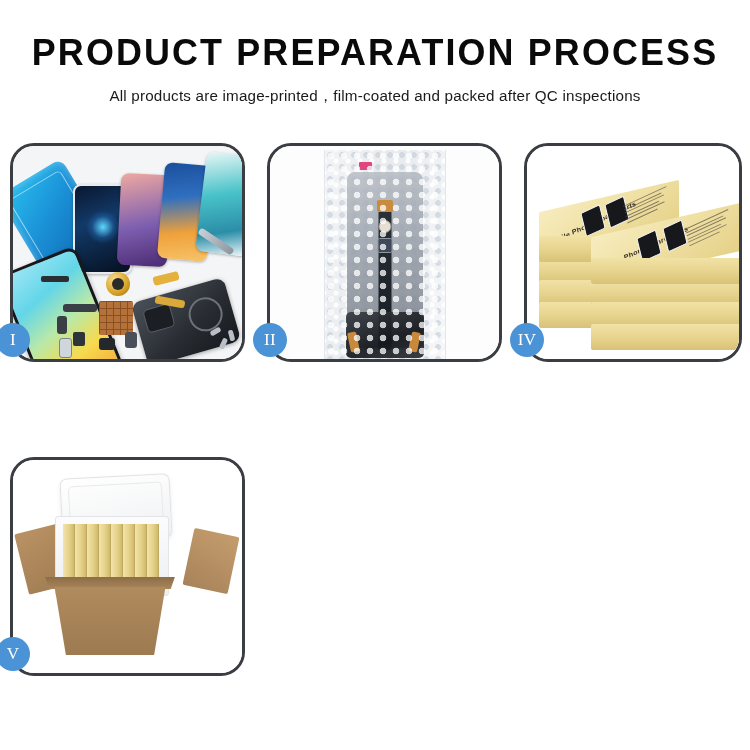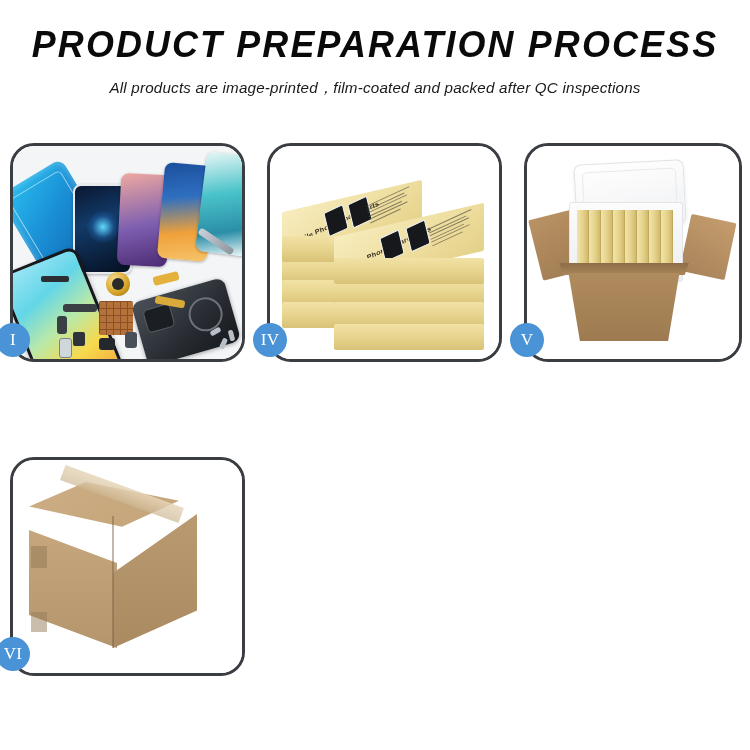--- a/index.html
+++ b/index.html
@@ -7,21 +7,21 @@
     background: #ffffff;
   }
   body {
     width: 750px; height: 750px;
     font-family: "Liberation Sans", sans-serif;
     overflow: hidden;
     position: relative;
   }
 
   
-  .header { text-align: center; padding-top: 26px; font-style: italic; }
+  .header { text-align: center; padding-top: 34px; }
   .title {
     font-size: 37px;
     font-weight: bold;
     color: #0a0a0a;
     letter-spacing: 2.2px;
     transform: scaleX(0.97);
     line-height: 1.05;
     white-space: nowrap;
   }
   .subtitle {
@@ -348,20 +348,37 @@
       <div class="partB"></div>
       <div class="partC"></div>
       <div class="partD"></div>
       <div class="screw s1"></div>
       <div class="screw s2"></div>
       <div class="screw s3"></div>
     </div>
     <div class="badge">I</div>
   </div>
 
+  <div class="panel">
+    <div class="panel-inner p2">
+      <div class="wrap">
+        <div class="screen"></div>
+        <div class="cable"></div>
+        <div class="conn1"></div>
+        <div class="conn2"></div>
+        <div class="conn3"></div>
+        <div class="bottomblob"></div>
+        <div class="gold1"></div>
+        <div class="gold2"></div>
+        <div class="pinklabel"></div>
+        <div class="bubbleoverlay"></div>
+      </div>
+    </div>
+    <div class="badge">II</div>
+  </div>
 
 
   <div class="panel">
     <div class="panel-inner p4">
       <div class="stackwrap">
 
         <div class="boxY" style="left:4px;  top:96px;  width:130px;"></div>
         <div class="boxY" style="left:4px;  top:118px; width:130px;"></div>
         <div class="boxY" style="left:4px;  top:140px; width:130px;"></div>
 
@@ -423,26 +440,14 @@
         <span style="left:60px;"></span>
         <span style="left:72px;"></span>
         <span style="left:84px;"></span>
       </div>
       <div class="cartonrim"></div>
       <div class="cartonfront"></div>
     </div>
     <div class="badge">V</div>
   </div>
 
-  <div class="panel">
-    <div class="panel-inner p6">
-      <div class="topface"></div>
-      <div class="leftface"></div>
-      <div class="rightface"></div>
-      <div class="tape"></div>
-      <div class="tapeEdge"></div>
-      <div class="tapeEdge2"></div>
-      <div class="seam"></div>
-    </div>
-    <div class="badge">VI</div>
-  </div>
 
 </div>
 
 </body></html>

